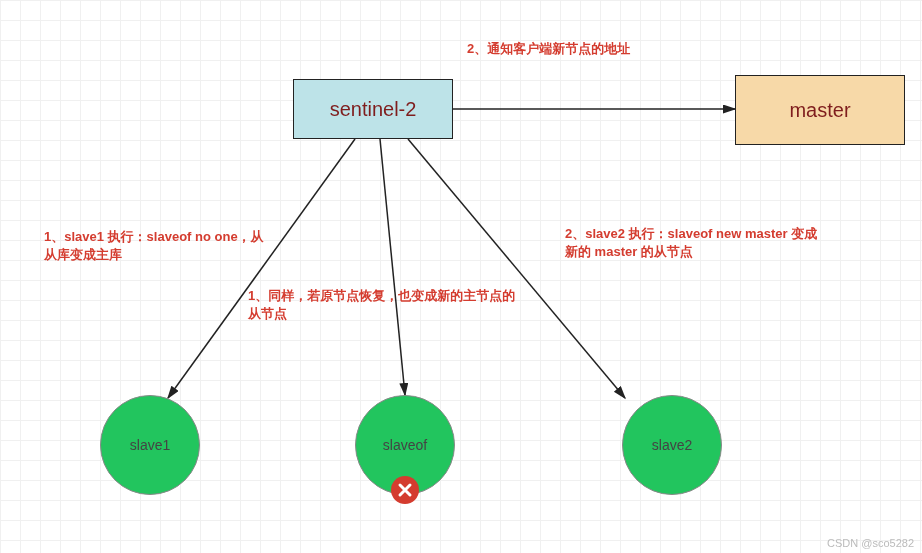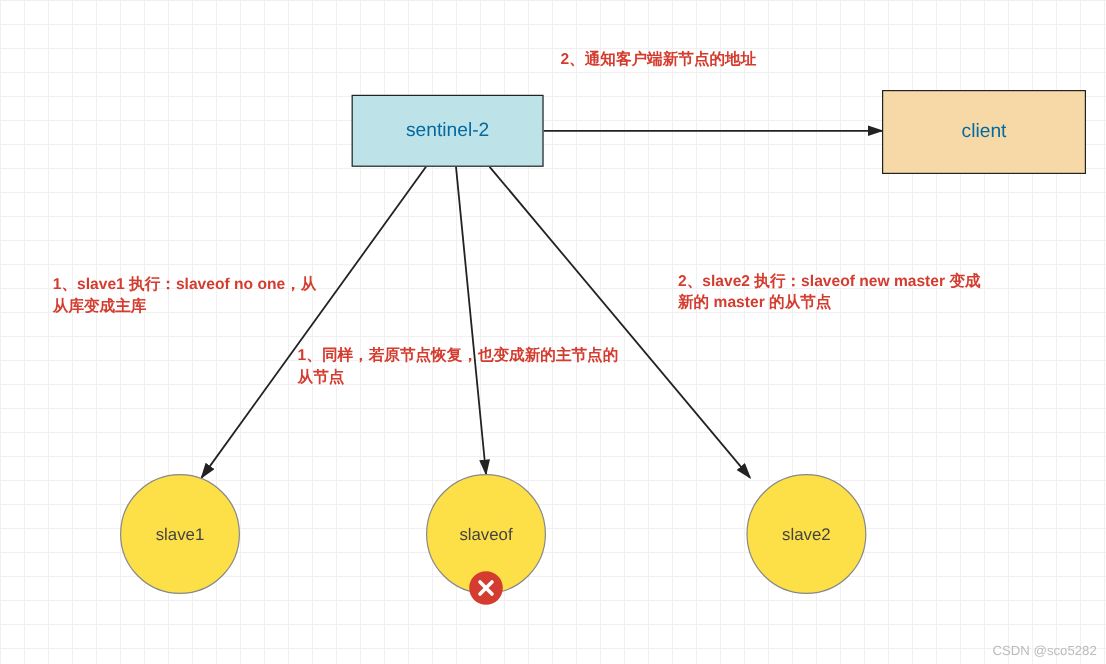--- a/index.html
+++ b/index.html
@@ -1,23 +1,23 @@
 <!DOCTYPE html>
 <html><head>
 <meta charset="utf-8">
 <style>
   html,body{margin:0;padding:0;width:922px;height:553px;background:#fff;font-family:Arial,"Microsoft YaHei",sans-serif;overflow:hidden}
   .grid{position:absolute;inset:0;background-image:
     linear-gradient(#f0f0f0 1px,transparent 1px),
     linear-gradient(90deg,#f0f0f0 1px,transparent 1px);
     background-size:20px 20px}
-  .box{position:absolute;border:1px solid #222;display:flex;align-items:center;justify-content:center;font-size:16px;color:#0369a1;box-sizing:border-box}
+  .box{position:absolute;border:1px solid #222;display:flex;align-items:center;justify-content:center;font-size:20px;color:#7f1d1d;box-sizing:border-box}
   .sentinel{background:#bde3e8}
   .client{background:#f7d9a8}
-  .circle{position:absolute;border:1px solid #888;border-radius:50%;background:#fde047;display:flex;align-items:center;justify-content:center;font-size:14px;color:#444;width:100px;height:100px;box-sizing:border-box}
+  .circle{position:absolute;border:1px solid #888;border-radius:50%;background:#22c55e;display:flex;align-items:center;justify-content:center;font-size:14px;color:#444;width:100px;height:100px;box-sizing:border-box}
   .annot{position:absolute;color:#d43c2f;font-size:13px;font-weight:600;line-height:1.4}
   .xmark{position:absolute;width:28px;height:28px;border-radius:50%;background:#d43c2f;display:flex;align-items:center;justify-content:center}
   .xmark svg{width:16px;height:16px;stroke:#fff;stroke-width:3;stroke-linecap:round}
   svg.arrows{position:absolute;inset:0;width:922px;height:553px;pointer-events:none}
   .watermark{position:absolute;bottom:4px;right:8px;color:#bbb;font-size:11px}
 </style>
 </head>
 <body>
 
 <div class="grid"></div>
@@ -34,21 +34,21 @@
       <line x1="380" y1="139" x2="405" y2="395"></line>
       <line x1="408" y1="139" x2="625" y2="398"></line>
     </g>
 </svg>
 
 <div class="box sentinel" style="left:293px;top:79px;width:160px;height:60px">
   <span>sentinel-2</span>
 </div>
 
 <div class="box client" style="left:735px;top:75px;width:170px;height:70px">
-  <span>client</span>
+  <span>master</span>
 </div>
 
 <div class="circle" style="left:100px;top:395px">
   <span>slave1</span>
 </div>
 
 <div class="circle" style="left:355px;top:395px">
   <span>slaveof</span>
 </div>
 

